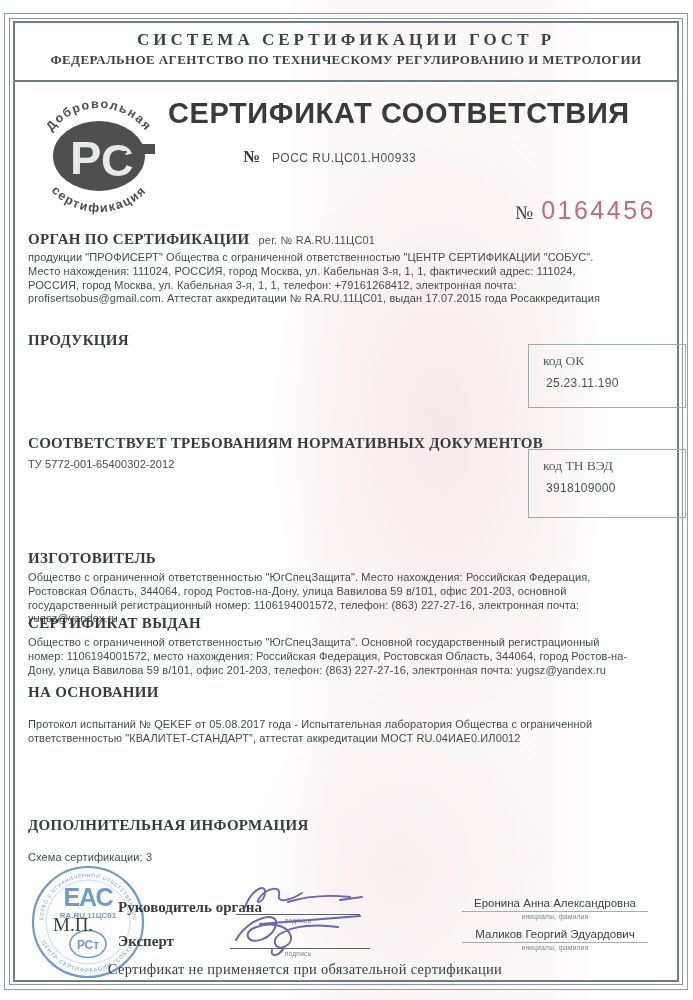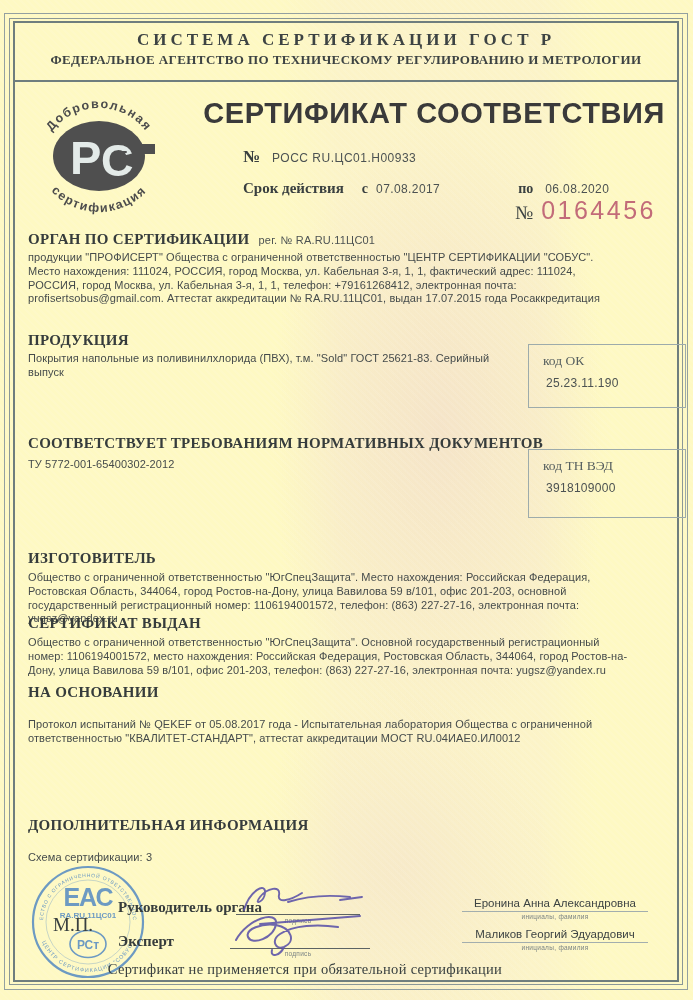--- a/index.html
+++ b/index.html
@@ -1,33 +1,33 @@
 <!DOCTYPE html>
 <html><head>
 <meta charset="utf-8">
 <style>
   html,body{margin:0;padding:0;background:#cfd6d4;}
   .page{position:relative;width:693px;height:1000px;margin:0 auto;overflow:hidden;
-        background:#fef9c3;font-family:"Liberation Sans",sans-serif;color:#3f4545;}
+        background:#ffffff;font-family:"Liberation Sans",sans-serif;color:#3f4545;}
   .tint{position:absolute;inset:0;pointer-events:none;
     background:
       radial-gradient(ellipse 240px 430px at 440px 430px, rgba(231,196,202,.32), rgba(231,196,202,0) 72%),
       radial-gradient(ellipse 220px 260px at 400px 870px, rgba(231,200,206,.22), rgba(231,200,206,0) 70%),
       linear-gradient(90deg, rgba(240,218,221,0) 280px, rgba(240,218,221,.18) 340px, rgba(240,218,221,.18) 540px, rgba(240,218,221,0) 600px);}
   .hatch{position:absolute;inset:0;pointer-events:none;opacity:.35;
     background:repeating-linear-gradient(45deg, rgba(255,255,255,.22) 0 2px, rgba(0,0,0,0) 2px 5px);}
   .frame-a{position:absolute;left:4px;right:5px;top:13px;bottom:10px;border:1px solid #93a0a0;}
   .frame-b{position:absolute;left:9px;right:10px;top:18px;bottom:15px;border:1px solid #8a9797;}
   .frame-c{position:absolute;left:13px;right:14px;top:21px;bottom:18px;border:2px solid #6f7e7e;}
   .header-box{position:absolute;left:13px;right:14px;top:21px;height:59px;border-bottom:2px solid #6f7e7e;}
   .hdr1{margin-top:9px;text-align:center;font-family:"Liberation Serif",serif;font-weight:bold;
         font-size:17px;letter-spacing:4px;color:#3d4343;}
   .hdr2{margin-top:2px;text-align:center;font-family:"Liberation Serif",serif;font-weight:bold;
         font-size:13px;letter-spacing:.4px;color:#3d4343;}
-  .title{position:absolute;left:160px;top:97px;width:505px;text-align:right;font-weight:800;
+  .title{position:absolute;left:168px;top:97px;width:505px;text-align:left;font-weight:800;
          font-size:29px;letter-spacing:.6px;color:#3a3a3a;}
   .certline{position:absolute;left:243px;top:147px;display:flex;align-items:baseline;}
   .no-sign{font-family:"Liberation Serif",serif;font-weight:bold;font-size:17px;color:#3a4040;}
   .cert-no{margin-left:12px;font-size:12px;letter-spacing:.5px;color:#4c5252;}
   .validity{position:absolute;left:243px;top:180px;display:flex;align-items:baseline;}
   .v-label{font-family:"Liberation Serif",serif;font-weight:bold;font-size:15px;color:#3a4040;}
   .v-pre{font-family:"Liberation Serif",serif;font-weight:bold;font-size:14px;color:#3a4040;}
   .v-date{font-size:12px;color:#4c5252;letter-spacing:.4px;}
   .m18{margin-left:18px}.m8{margin-left:8px}.m78{margin-left:78px}.m12{margin-left:12px}
   .blankline{position:absolute;left:515px;top:196px;display:flex;align-items:baseline;}
@@ -87,40 +87,32 @@
     <text x="93" y="72" font-family="Liberation Sans, sans-serif" font-size="21" font-weight="bold" fill="#4f4f4f">т</text>
   </svg>
 
   <div class="title">СЕРТИФИКАТ СООТВЕТСТВИЯ</div>
 
   <div class="certline">
     <span class="no-sign">№</span>
     <span class="cert-no">РОСС RU.ЦС01.Н00933</span>
   </div>
 
-  <div class="validity">
-    <span class="v-label">Срок действия</span>
-    <span class="v-pre m18">с</span>
-    <span class="v-date m8">07.08.2017</span>
-    <span class="v-pre m78">по</span>
-    <span class="v-date m12">06.08.2020</span>
-  </div>
 
   <div class="blankline">
     <span class="blank-sign">№</span>
     <span class="blank-no">0164456</span>
   </div>
 
   <div class="sec-title" style="left:28px;top:231px;">
     <span>ОРГАН ПО СЕРТИФИКАЦИИ</span><span class="sec-reg">рег. № RA.RU.11ЦС01</span>
   </div>
   <div class="body-text" style="left:28px;top:251px;width:600px;">продукции "ПРОФИСЕРТ" Общества с ограниченной ответственностью "ЦЕНТР СЕРТИФИКАЦИИ "СОБУС". Место нахождения: 111024, РОССИЯ, город Москва, ул. Кабельная 3-я, 1, 1, фактический адрес: 111024, РОССИЯ, город Москва, ул. Кабельная 3-я, 1, 1, телефон: +79161268412, электронная почта: profisertsobus@gmail.com. Аттестат аккредитации № RA.RU.11ЦС01, выдан 17.07.2015 года Росаккредитация</div>
 
   <div class="sec-title" style="left:28px;top:332px;">ПРОДУКЦИЯ</div>
-  <div class="body-text" style="left:28px;top:352px;width:490px;">Покрытия напольные из поливинилхлорида (ПВХ), т.м. "Sold" ГОСТ 25621-83. Серийный выпуск</div>
   <div class="code-box" style="top:344px;height:62px;">
     <div class="code-label">код ОК</div>
     <div class="code-value">25.23.11.190</div>
   </div>
 
   <div class="sec-title" style="left:28px;top:435px;">СООТВЕТСТВУЕТ ТРЕБОВАНИЯМ НОРМАТИВНЫХ ДОКУМЕНТОВ</div>
   <div class="body-text" style="left:28px;top:458px;width:460px;">ТУ 5772-001-65400302-2012</div>
   <div class="code-box" style="top:449px;height:67px;">
     <div class="code-label">код ТН ВЭД</div>
     <div class="code-value">3918109000</div>

